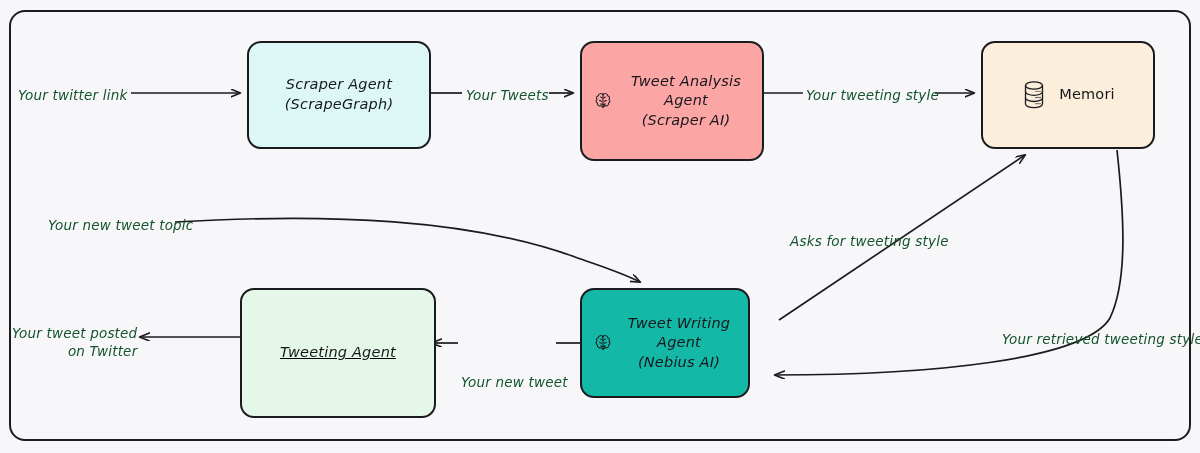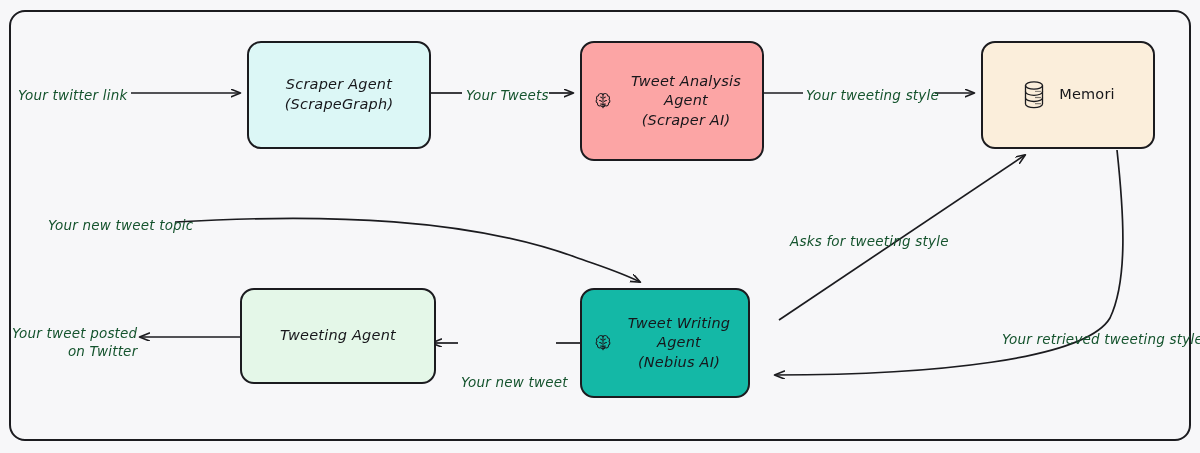--- a/index.html
+++ b/index.html
@@ -157,21 +157,21 @@
           <path d="M15 17.5h.01M17 17.5h.01M19 17.5h.01"></path>
           <path d="M15 23.7h.01M17 23.7h.01M19 23.7h.01"></path>
         </svg>
       </span>
       <div class="node-text" style="font-style:normal;">
         <span class="l1">Memori</span>
       </div>
     </div>
   </div>
 
-  <div class="node" id="n3" style="left: 240px; top: 288px; width: 196px; height: 96px; background: rgb(228, 247, 232); border-color: rgb(27, 27, 31);">
+  <div class="node" id="n3" style="left: 240px; top: 288px; width: 196px; height: 130px; background: rgb(228, 247, 232); border-color: rgb(27, 27, 31); text-decoration: underline;">
     <div class="node-inner">
       <div class="node-text">
         <span class="l1">Tweeting Agent</span>
       </div>
     </div>
   </div>
 
   <div class="node" id="n4" style="left: 580px; top: 288px; width: 170px; height: 110px; background: #14b8a6; border-color: rgb(27, 27, 31);">
     <div class="node-inner">
       <span class="node-icon">

